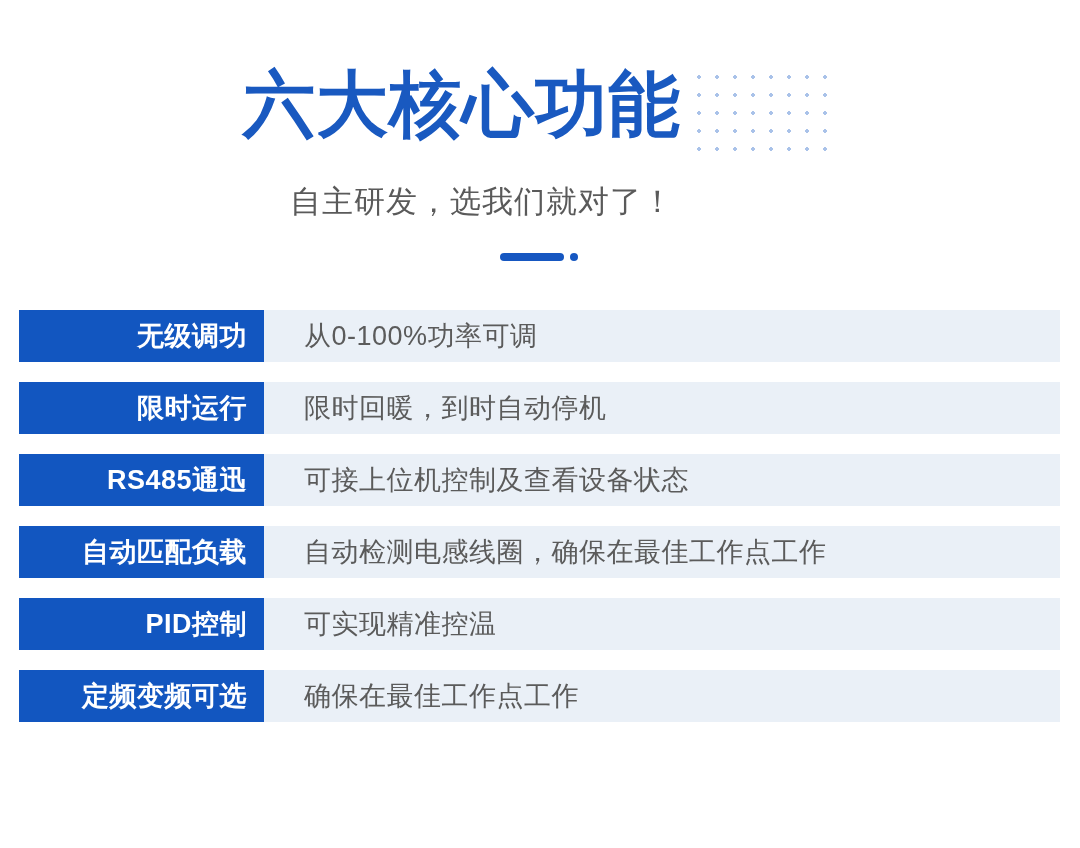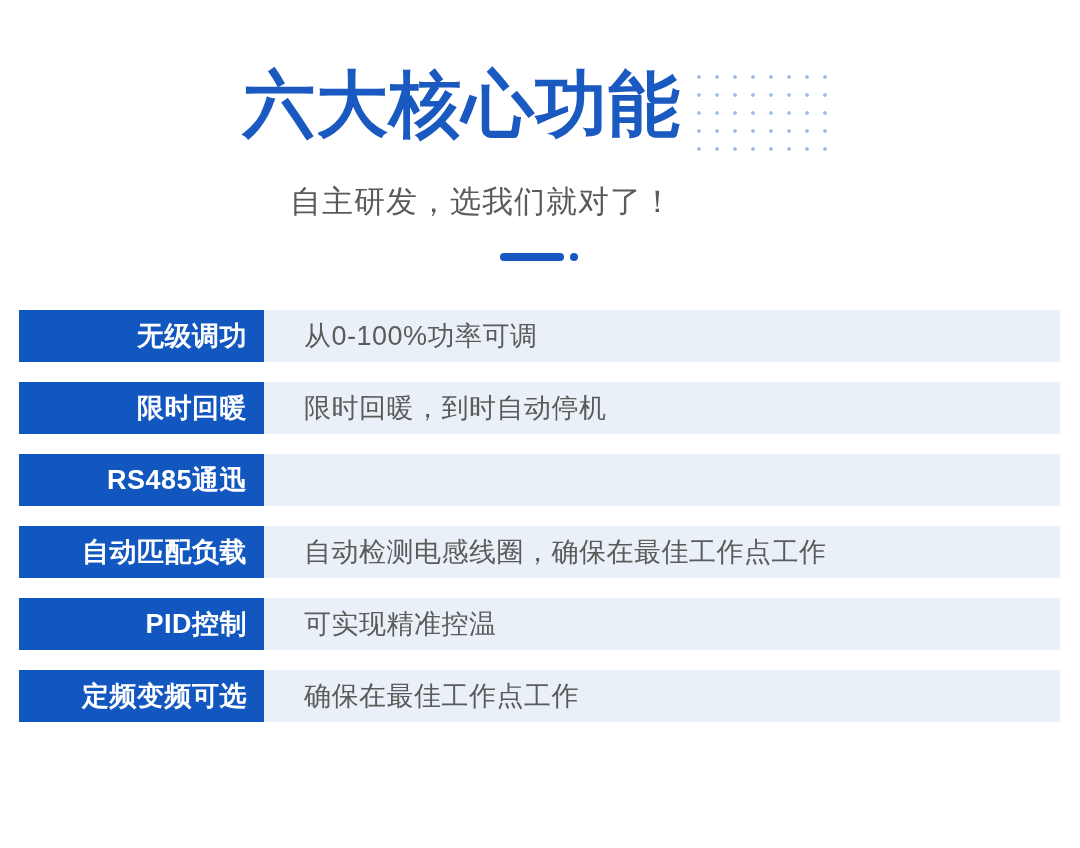--- a/index.html
+++ b/index.html
@@ -187,27 +187,28 @@
   <div class="features">
 
     <div class="feature-row">
       <div class="feature-strip"></div>
       <div class="feature-tag">无级调功</div>
       <div class="feature-desc">从0-100%功率可调</div>
     </div>
 
     <div class="feature-row">
       <div class="feature-strip"></div>
-      <div class="feature-tag">限时回暖</div>
+      <div class="feature-tag">限时运行</div>
       <div class="feature-desc">限时回暖，到时自动停机</div>
     </div>
 
     <div class="feature-row">
       <div class="feature-strip"></div>
       <div class="feature-tag">RS485通迅</div>
+      <div class="feature-desc">可接上位机控制及查看设备状态</div>
     </div>
 
     <div class="feature-row">
       <div class="feature-strip"></div>
       <div class="feature-tag">自动匹配负载</div>
       <div class="feature-desc">自动检测电感线圈，确保在最佳工作点工作</div>
     </div>
 
     <div class="feature-row">
       <div class="feature-strip"></div>

